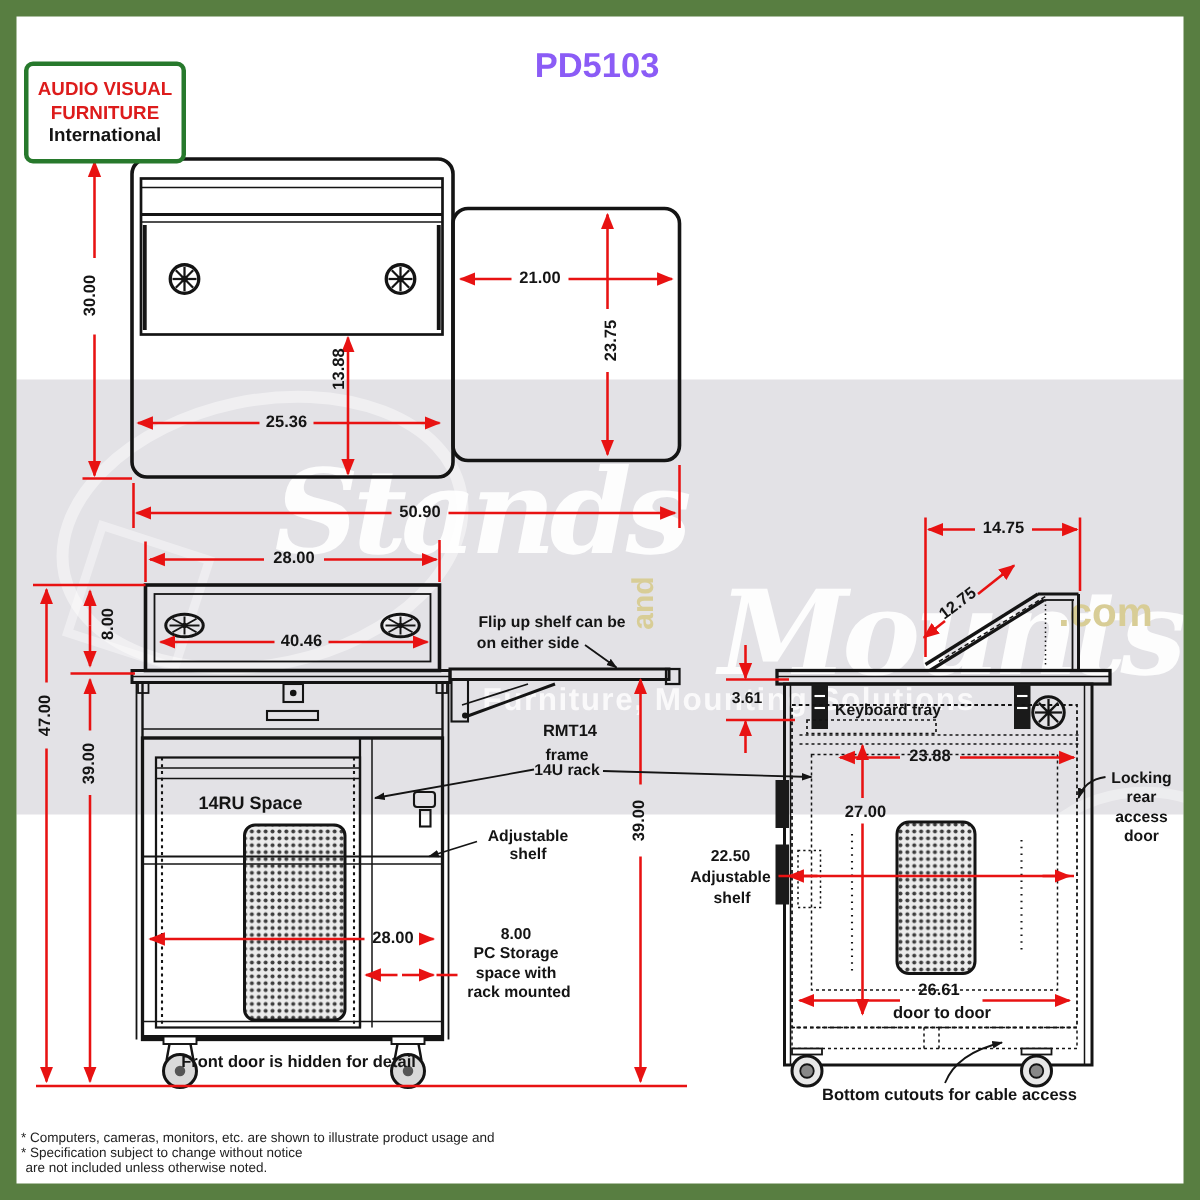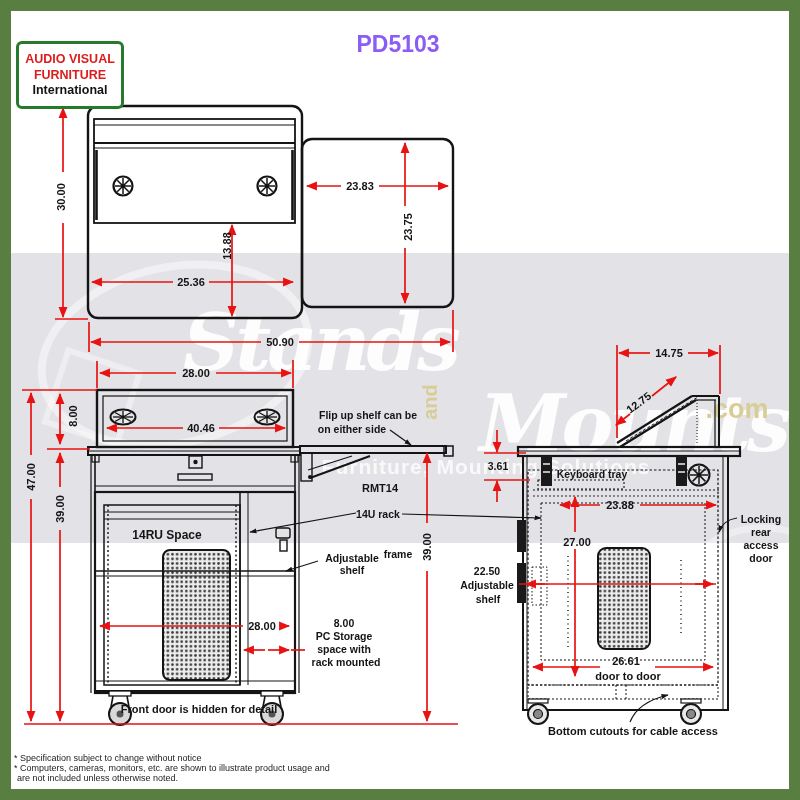--- a/index.html
+++ b/index.html
@@ -265,37 +265,37 @@
       <path d="M318,561 L286,571" marker-end="url(#ba)"></path>
       <path d="M737,518 Q723,520 719,532" marker-end="url(#ba)"></path>
       <path d="M630,722 Q638,702 668,695" marker-end="url(#ba)"></path>
     </g>
   </svg>
 
   <span class="lbl v" style="left:61px;top:197px;">30.00</span>
   <span class="lbl v" style="left:227px;top:246px;">13.88</span>
   <span class="lbl" style="left:191px;top:282px;">25.36</span>
   <span class="lbl" style="left:280px;top:342px;">50.90</span>
-  <span class="lbl" style="left:360px;top:186px;">23.83</span>
+  <span class="lbl" style="left:360px;top:186px;">21.00</span>
   <span class="lbl v" style="left:408px;top:227px;">23.75</span>
 
   <span class="lbl" style="left:196px;top:373px;">28.00</span>
   <span class="lbl" style="left:201px;top:428px;">40.46</span>
   <span class="lbl v" style="left:73px;top:416px;">8.00</span>
   <span class="lbl v" style="left:31px;top:477px;">47.00</span>
   <span class="lbl v" style="left:60px;top:509px;">39.00</span>
   <span class="lbl s12" style="left:167px;top:535px;">14RU Space</span>
   <span class="lbl" style="left:262px;top:626px;">28.00</span>
   <span class="lbl" style="left:199px;top:709px;">Front door is hidden for detail</span>
 
   <span class="lbl s10" style="left:368px;top:415px;">Flip up shelf can be</span>
   <span class="lbl s10" style="left:352px;top:429px;">on either side</span>
   <span class="lbl" style="left:380px;top:488px;">RMT14</span>
   <span class="lbl s10" style="left:378px;top:514px;">14U rack</span>
-  <span class="lbl s10" style="left:378px;top:554px;margin-left:20px;">frame</span>
+  <span class="lbl s10" style="left:378px;top:504px;">frame</span>
   <span class="lbl s10" style="left:352px;top:558px;">Adjustable</span>
   <span class="lbl s10" style="left:352px;top:570px;">shelf</span>
   <span class="lbl v" style="left:427px;top:547px;">39.00</span>
   <span class="lbl s10" style="left:344px;top:623px;">8.00</span>
   <span class="lbl s10" style="left:344px;top:636px;">PC Storage</span>
   <span class="lbl s10" style="left:344px;top:649px;">space with</span>
   <span class="lbl s10" style="left:346px;top:662px;">rack mounted</span>
 
   <span class="lbl s10" style="left:498px;top:466px;">3.61</span>
   <span class="lbl" style="left:669px;top:353px;">14.75</span>
@@ -315,19 +315,19 @@
   <span class="lbl" style="left:633px;top:731px;">Bottom cutouts for cable access</span>
 
   <div class="logo">
     <span class="r">AUDIO VISUAL</span>
     <span class="r">FURNITURE</span>
     <span class="k">International</span>
   </div>
   <span class="title">PD5103</span>
 
   <div class="foot">
+    <div>* Computers, cameras, monitors, etc. are shown to illustrate product usage and</div>
     <div>* Specification subject to change without notice</div>
-    <div>* Computers, cameras, monitors, etc. are shown to illustrate product usage and</div>
     <div class="indent">are not included unless otherwise noted.</div>
   </div>
 
   <div class="frame"></div>
 </div>
 
 </body></html>

